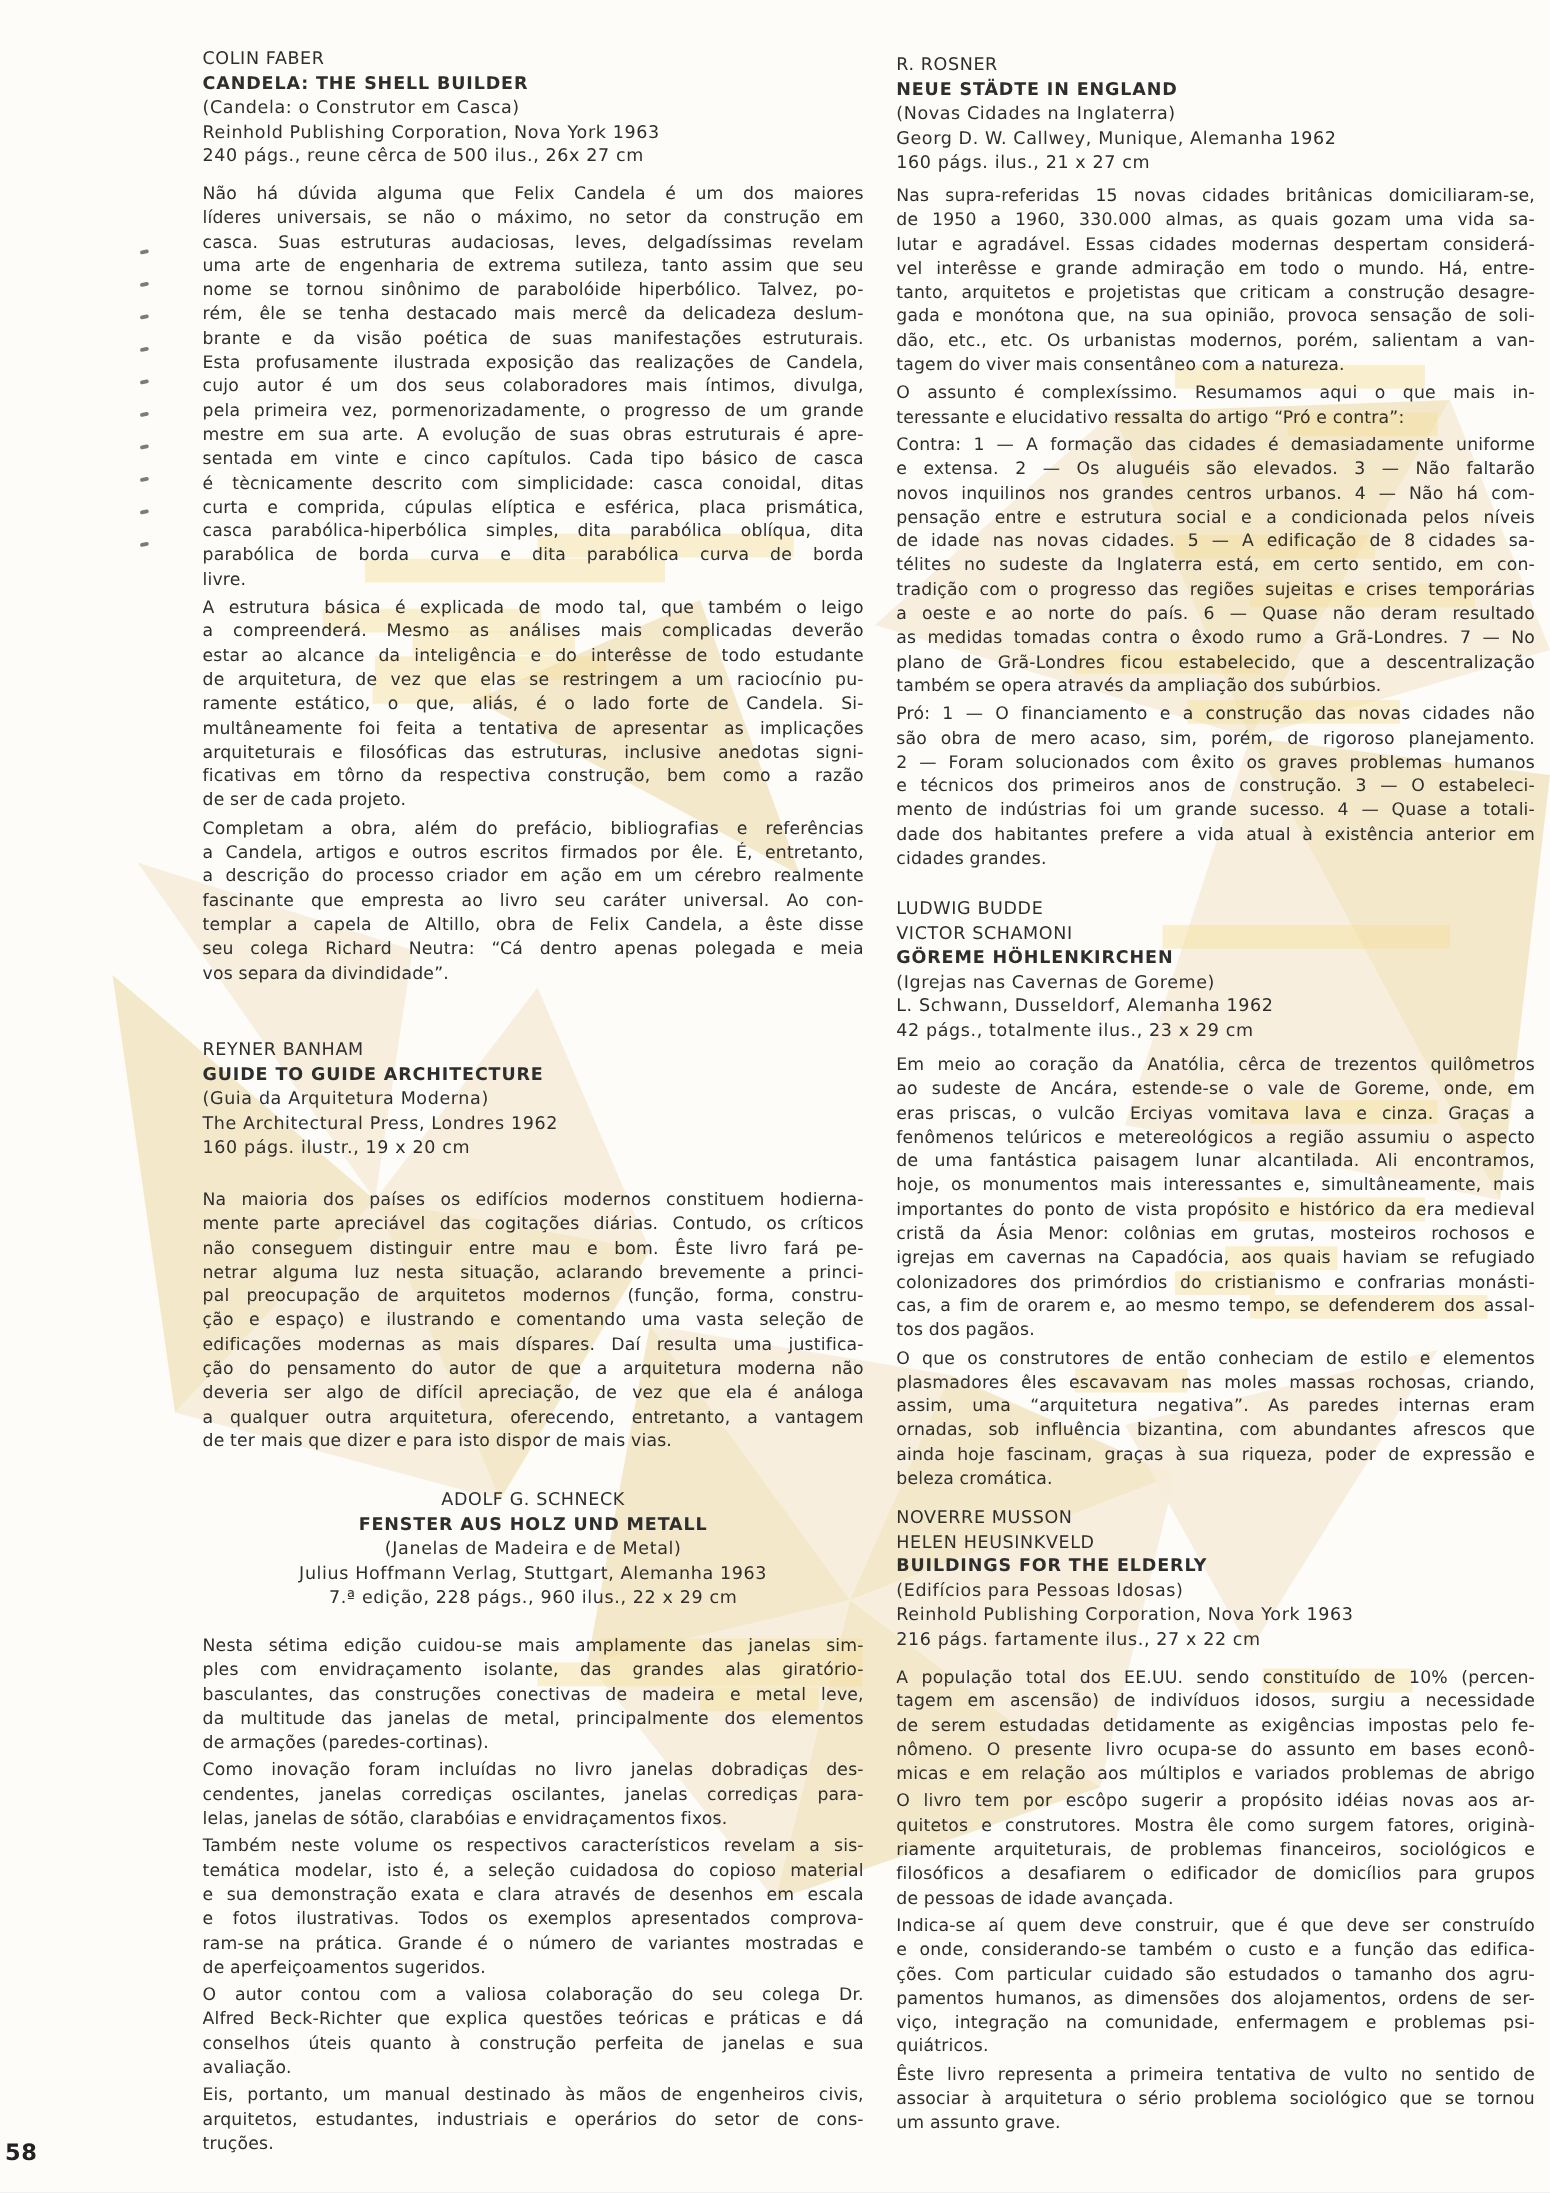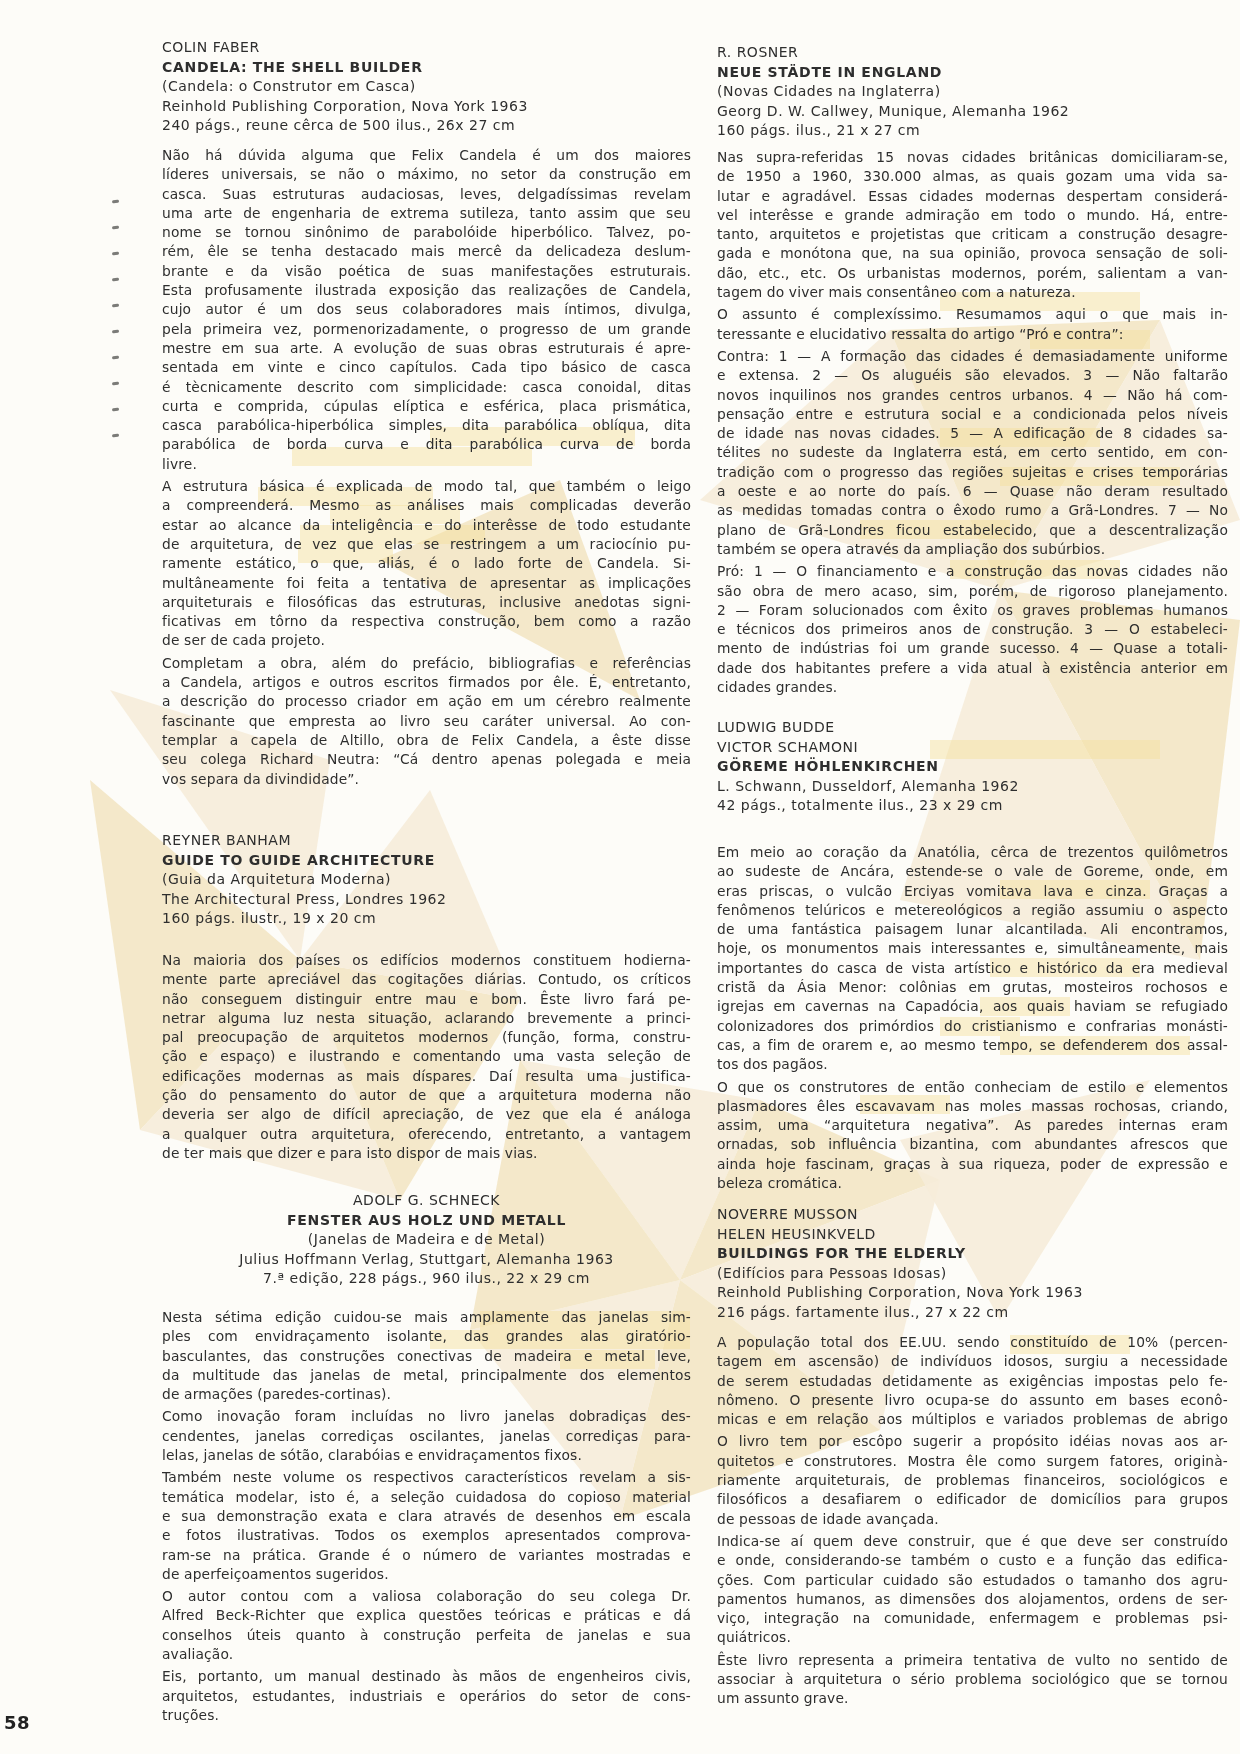--- a/index.html
+++ b/index.html
@@ -235,32 +235,33 @@
           <div class="line">e técnicos dos primeiros anos de construção. 3 — O estabeleci-</div>
           <div class="line">mento de indústrias foi um grande sucesso. 4 — Quase a totali-</div>
           <div class="line">dade dos habitantes prefere a vida atual à existência anterior em</div>
           <div class="line last">cidades grandes.</div>
         </div>
       </div>
       <div class="section-heading" style="top: 718px;">
         <div class="hline">LUDWIG BUDDE</div>
         <div class="hline">VICTOR SCHAMONI</div>
         <div class="hline title">GÖREME HÖHLENKIRCHEN</div>
+        <div class="hline">(Igrejas nas Cavernas de Goreme)</div>
         <div class="hline">L. Schwann, Dusseldorf, Alemanha 1962</div>
         <div class="hline">42 págs., totalmente ilus., 23 x 29 cm</div>
       </div>
       <div class="section-body" style="top: 843px;">
         <div class="para">
           <div class="line">Em meio ao coração da Anatólia, cêrca de trezentos quilômetros</div>
           <div class="line">ao sudeste de Ancára, estende-se o vale de Goreme, onde, em</div>
           <div class="line">eras priscas, o vulcão Erciyas vomitava lava e cinza. Graças a</div>
           <div class="line">fenômenos telúricos e metereológicos a região assumiu o aspecto</div>
           <div class="line">de uma fantástica paisagem lunar alcantilada. Ali encontramos,</div>
           <div class="line">hoje, os monumentos mais interessantes e, simultâneamente, mais</div>
-          <div class="line">importantes do casca de vista artístico e histórico da era medieval</div>
+          <div class="line">importantes do ponto de vista propósito e histórico da era medieval</div>
           <div class="line">cristã da Ásia Menor: colônias em grutas, mosteiros rochosos e</div>
           <div class="line">igrejas em cavernas na Capadócia, aos quais haviam se refugiado</div>
           <div class="line">colonizadores dos primórdios do cristianismo e confrarias monásti-</div>
           <div class="line">cas, a fim de orarem e, ao mesmo tempo, se defenderem dos assal-</div>
           <div class="line last">tos dos pagãos.</div>
         </div>
         <div class="para">
           <div class="line">O que os construtores de então conheciam de estilo e elementos</div>
           <div class="line">plasmadores êles escavavam nas moles massas rochosas, criando,</div>
           <div class="line">assim, uma “arquitetura negativa”. As paredes internas eram</div>

